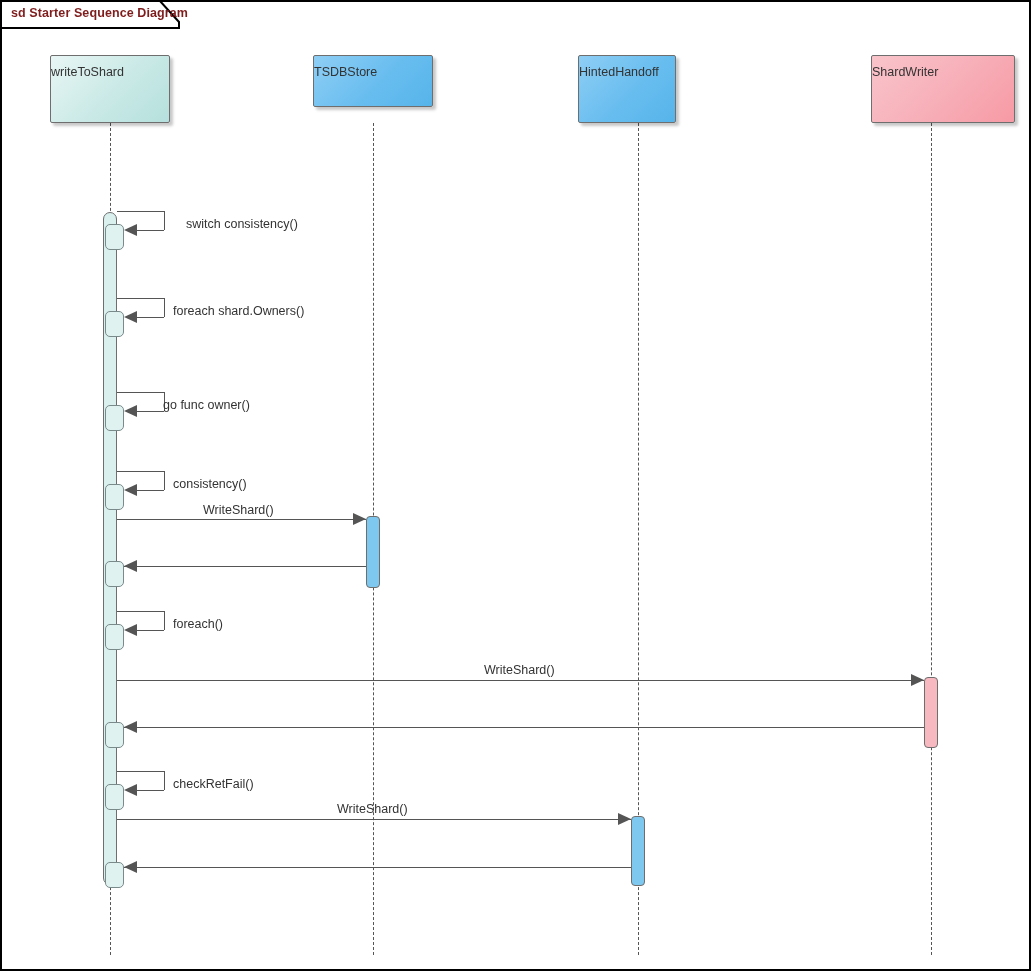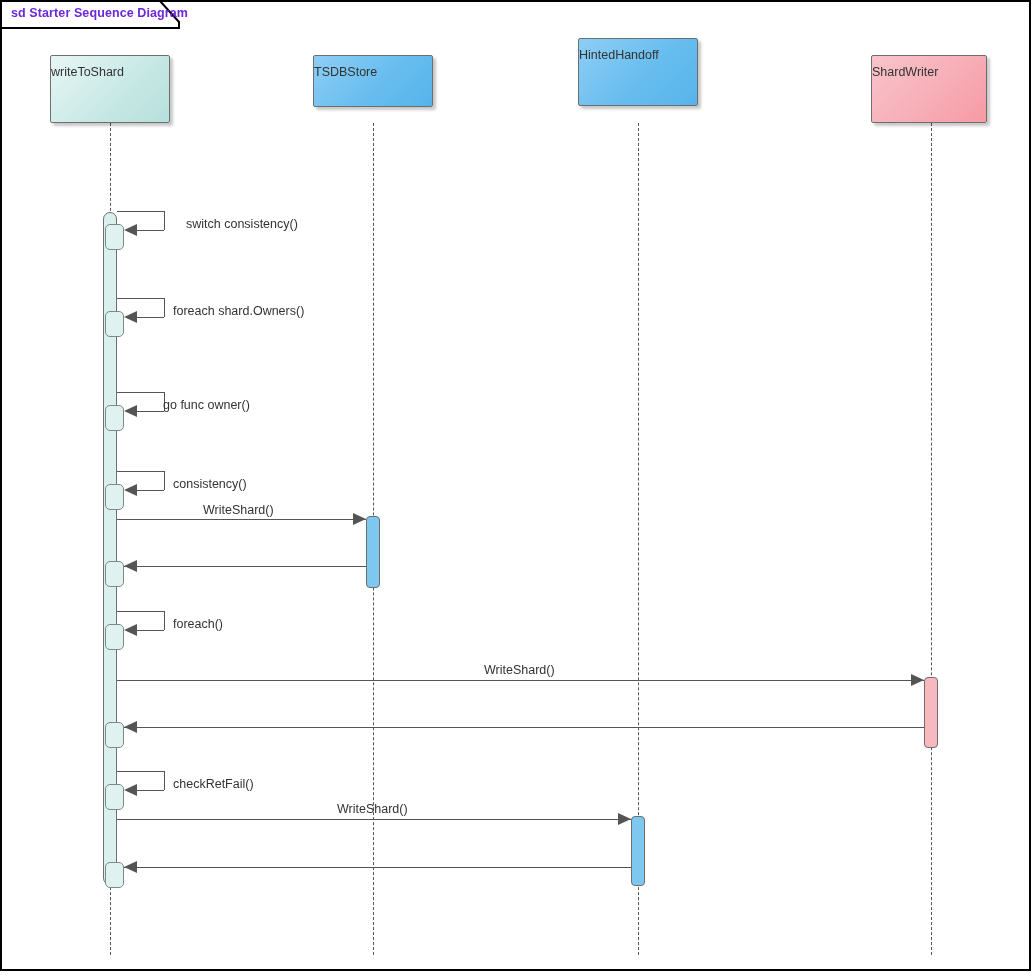--- a/index.html
+++ b/index.html
@@ -24,21 +24,21 @@
     height:29px;
     background:#ffffff;
     z-index:6;
   }
   #title-tab .tab-shape{
     position:absolute;left:0;top:0;
     width:180px;height:29px;
   }
   #title-text{
     position:absolute;left:11px;top:6px;
-    font-size:12.5px;font-weight:bold;color:#6d28d9;
+    font-size:12.5px;font-weight:bold;color:#7f1d1d;
     white-space:nowrap;
     letter-spacing:0.1px;
   }
   
   .lifeline-head{
     position:absolute;
     width:120px;height:68px;
     border:1px solid #6e6e6e;
     border-radius:2px;
     box-sizing:border-box;
@@ -138,25 +138,25 @@
 
   <div id="lifelines-layer">
       <div class="lifeline-head head-teal" style="left: 50px; top: 55px; width: 120px; height: 68px;">
         <div class="lh-label">writeToShard</div>
       </div>
       <div class="lifeline" style="left: 110px; top: 123px; height: 832px;"></div>
       <div class="lifeline-head head-blue" style="left: 313px; top: 55px; width: 120px; height: 52px;">
         <div class="lh-label">TSDBStore</div>
       </div>
       <div class="lifeline" style="left: 373px; top: 123px; height: 832px;"></div>
-      <div class="lifeline-head head-blue" style="left: 578px; top: 38px; width: 120px; height: 68px;">
+      <div class="lifeline-head head-blue" style="left: 578px; top: 55px; width: 98px; height: 68px;">
         <div class="lh-label">HintedHandoff</div>
       </div>
       <div class="lifeline" style="left: 638px; top: 123px; height: 832px;"></div>
-      <div class="lifeline-head head-pink" style="left: 871px; top: 55px; width: 116px; height: 68px;">
+      <div class="lifeline-head head-pink" style="left: 871px; top: 55px; width: 144px; height: 68px;">
         <div class="lh-label">ShardWriter</div>
       </div>
       <div class="lifeline" style="left: 931px; top: 123px; height: 832px;"></div>
     </div>
   <div id="activations-layer">
       <div class="activation act-main" style="left: 103px; top: 212px; width: 14px; height: 673px;"></div>
       <div class="activation act-blue" style="left: 366px; top: 516px; width: 14px; height: 72px;"></div>
       <div class="activation act-pink" style="left: 924px; top: 677px; width: 14px; height: 71px;"></div>
       <div class="activation act-blue" style="left: 631px; top: 816px; width: 14px; height: 70px;"></div>
     </div>

